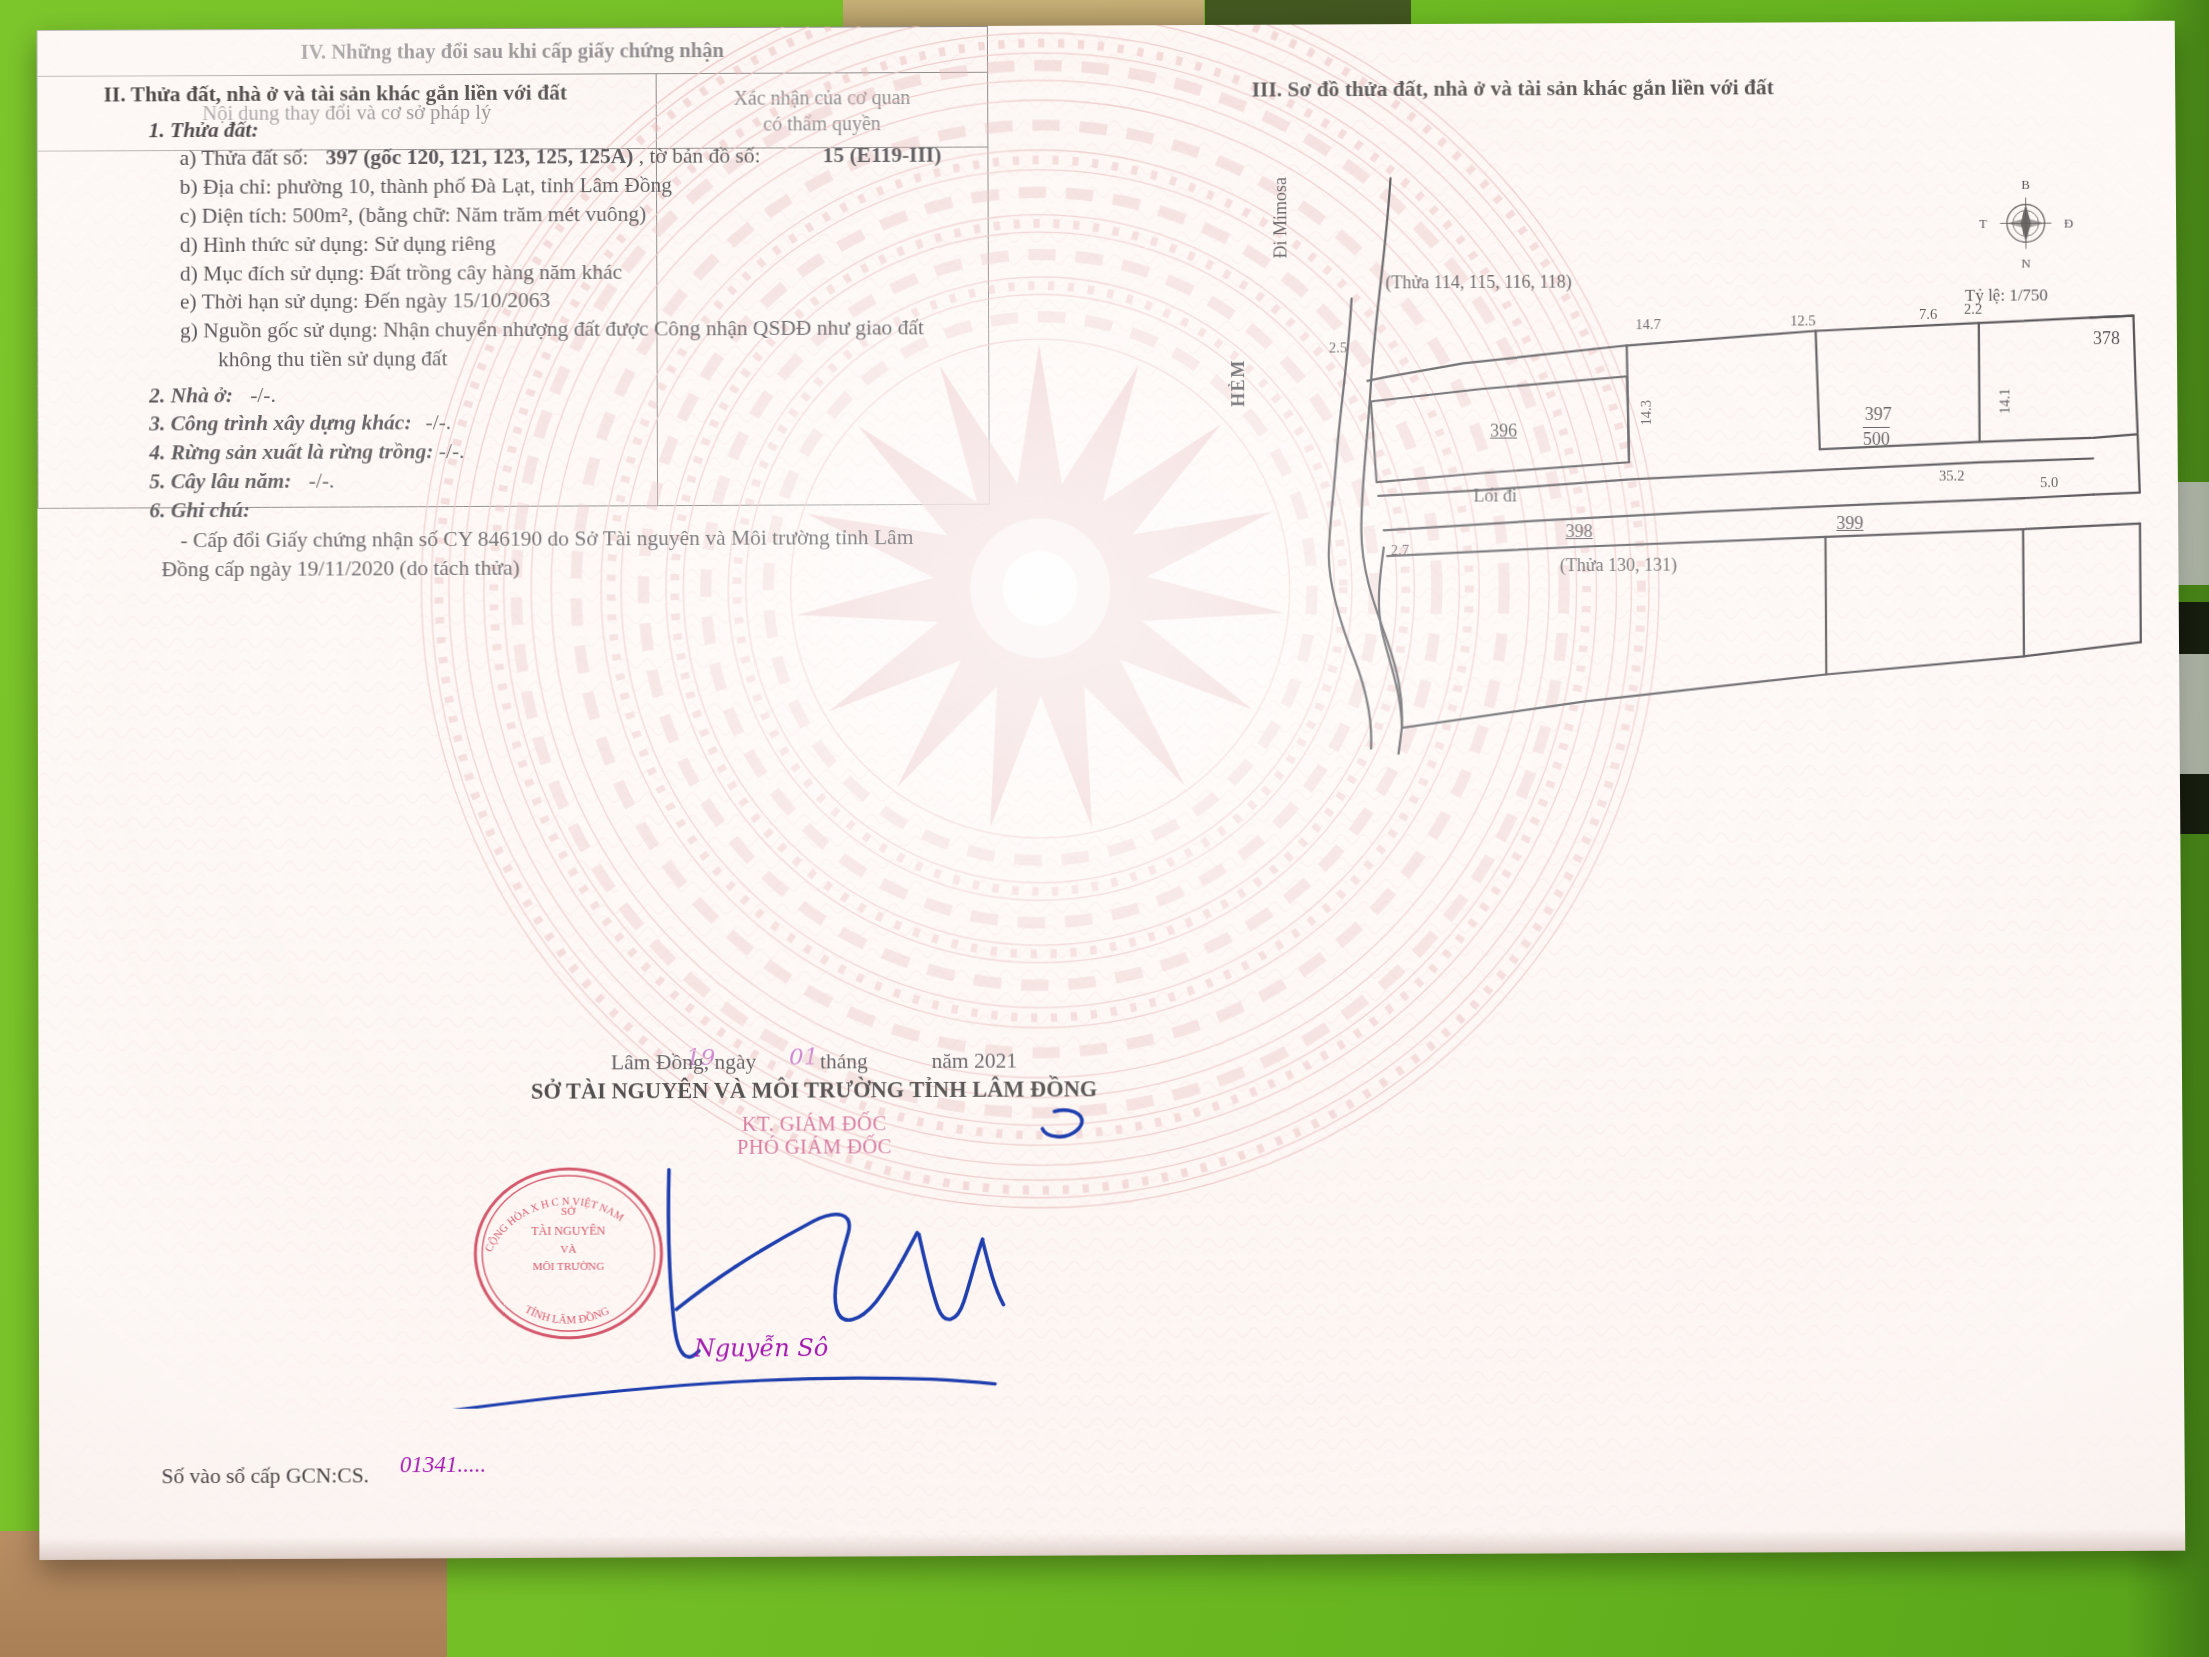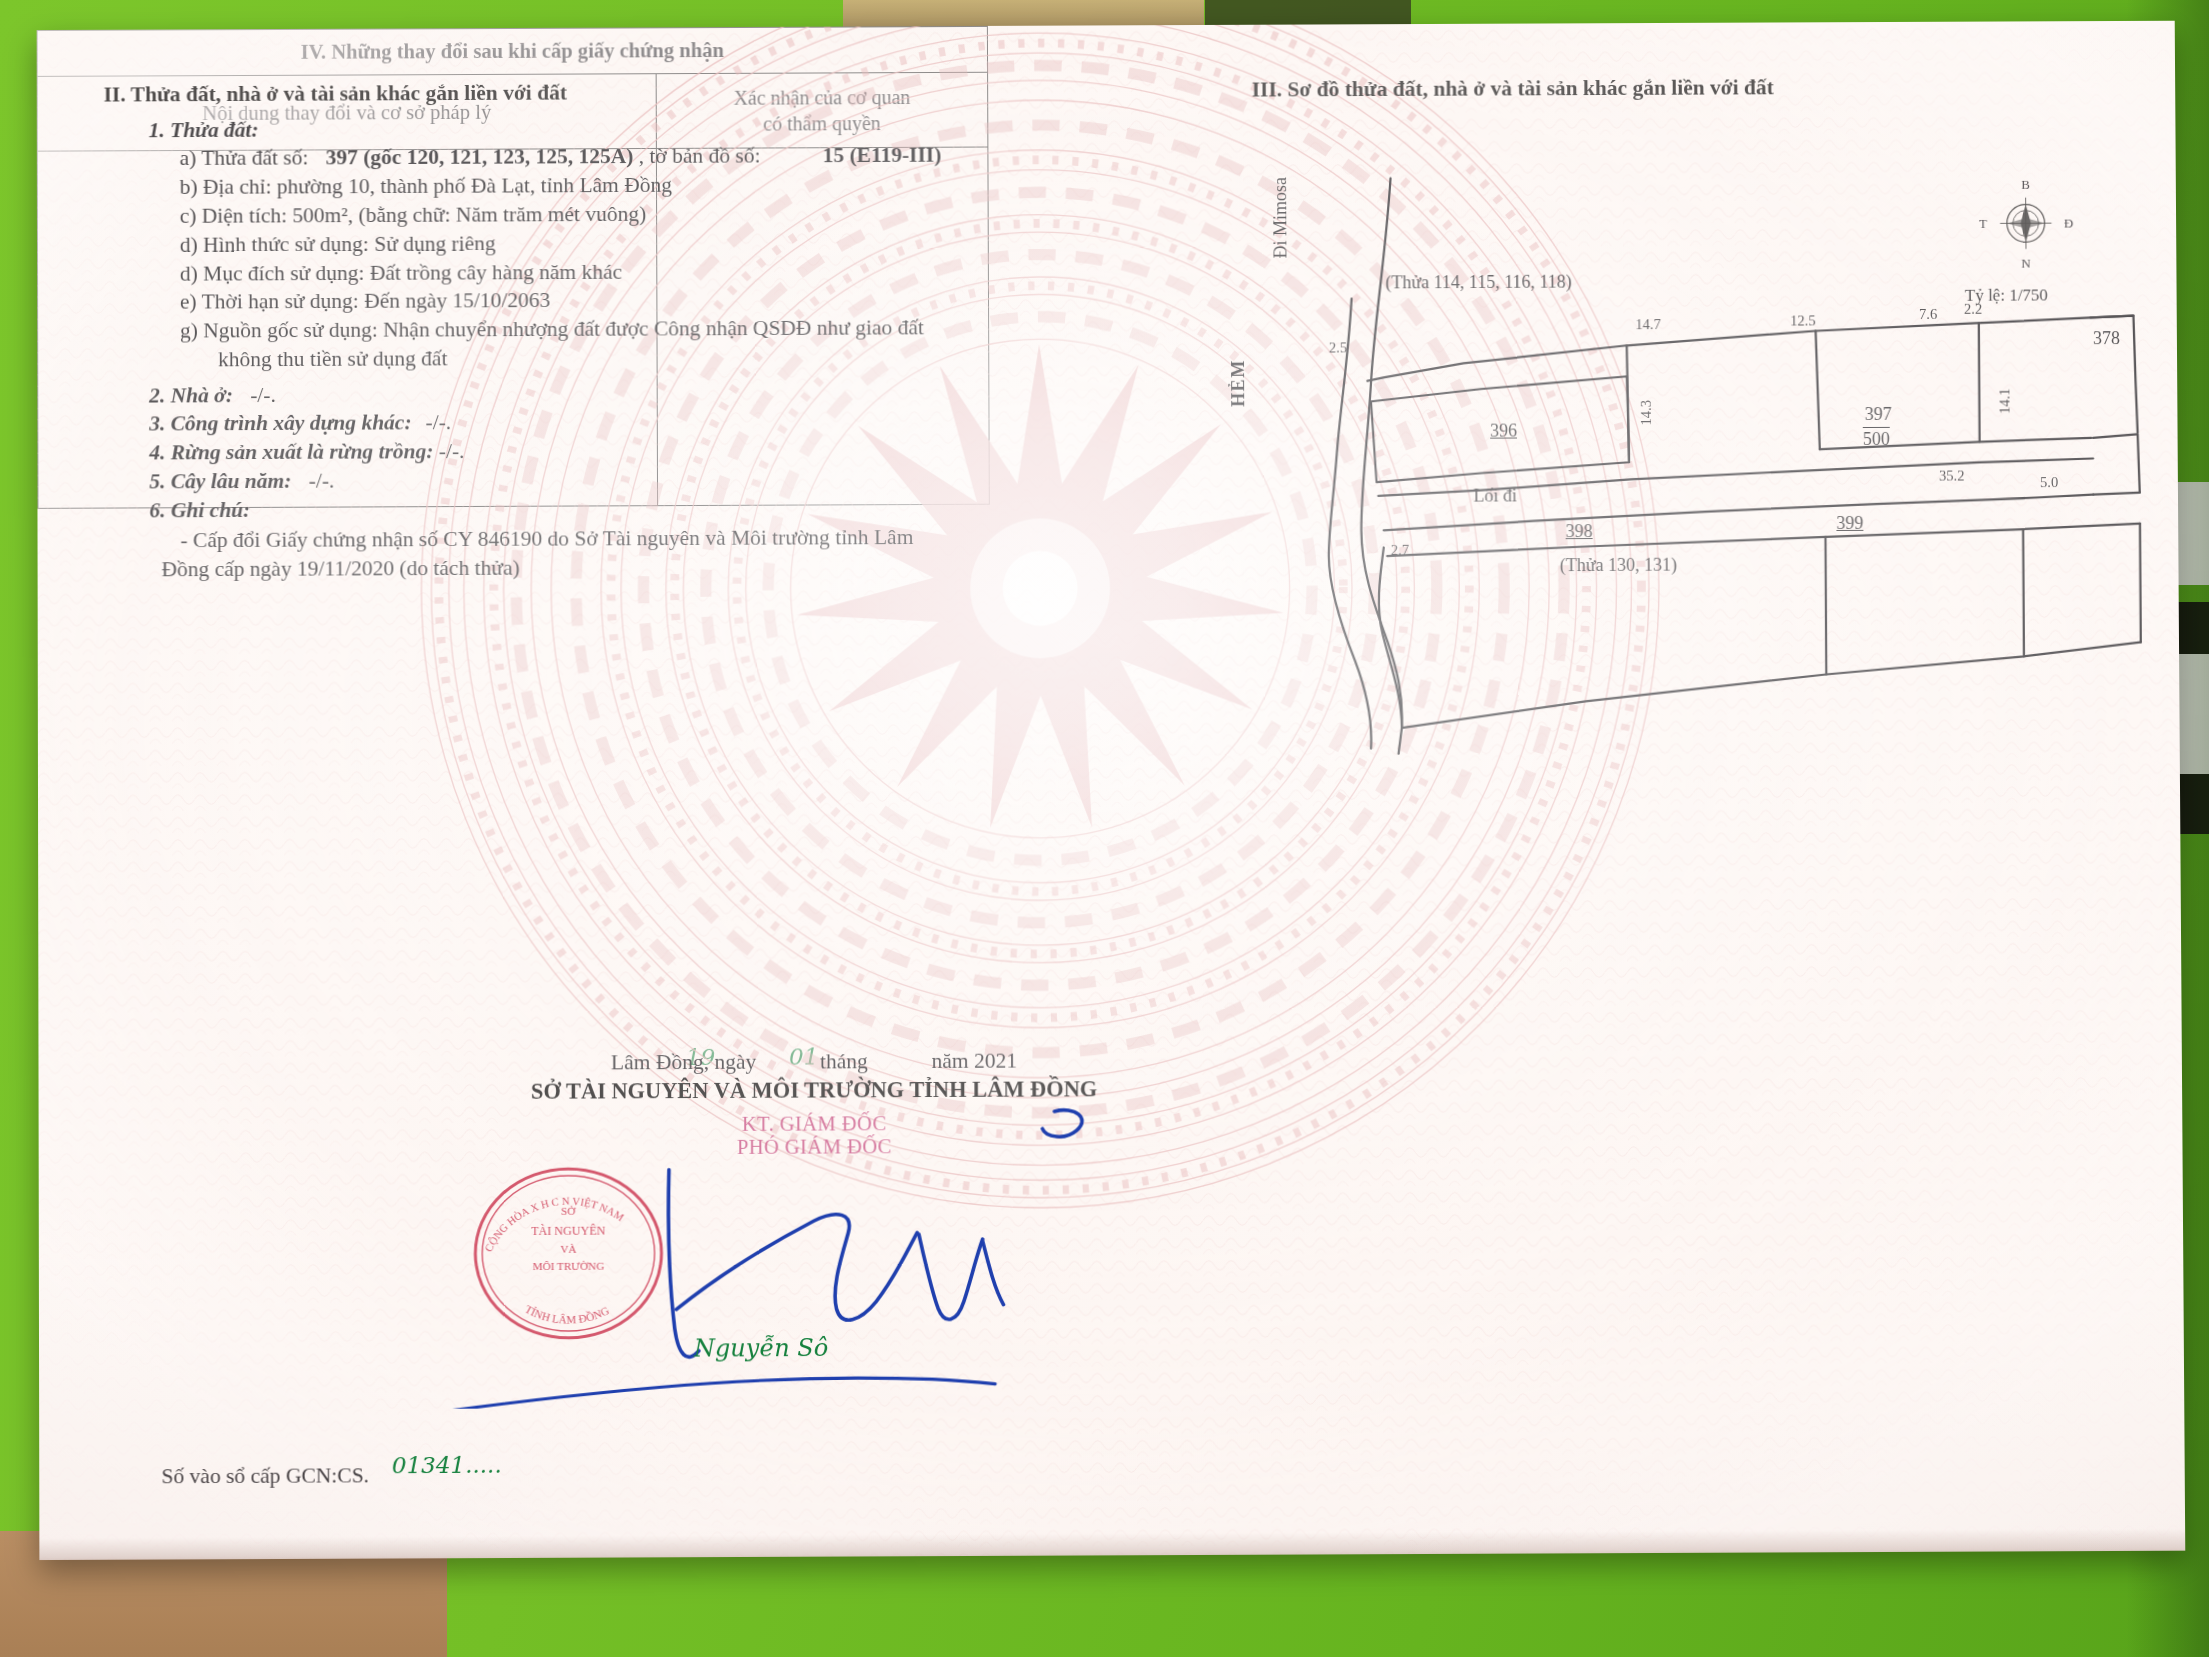--- a/index.html
+++ b/index.html
@@ -165,21 +165,21 @@
     left: 422px; top: 1024px; width: 706px; text-align:center;
   }
   #sign-block .line1 { font-size: 21.5px; color:#15151a; }
   #sign-block .line2 { font-size: 22.4px; font-weight: bold; margin-top: 3.4px; }
   #sign-block .line3 { font-size: 20.6px; color: #c4437a; letter-spacing:0.4px; margin-top: 8.6px;}
   #sign-block .line4 { font-size: 20.6px; color: #c4437a; letter-spacing:0.4px; }
 
   .hand {
     font-family: "DejaVu Serif", serif;
     font-style: italic;
-    color: #15803d;
+    color: #a21caf;
   }
   .hand-day {
     position:absolute; left: 647px; top: 1018px; font-size: 23px;
   }
   .hand-month {
     position:absolute; left: 750px; top: 1018px; font-size: 23px;
   }
 
   #stamp {
     position:absolute; left: 430px; top: 1136px; width: 198px; height: 181px; z-index: 6;
@@ -188,21 +188,21 @@
     position:absolute; left: 327px; top: 1080px; width: 774px; height: 301px; z-index: 7;
   }
   #sig-name {
     position:absolute; left: 654px; top: 1308px; font-size: 24px; z-index: 7;
   }
 
   #gcn-line {
     left: 122px; top: 1433px; font-size: 21.5px; color:#15151a;
   }
   #gcn-hand {
-    position:absolute; left: 352px; top: 1424px; font-size: 23px; z-index:7;
+    position:absolute; left: 360px; top: 1424px; font-size: 23px; z-index:7;font-family:Liberation Serif, serif;
   }
 
   
   #table4 {
     left: 1144px; top: 998px; width: 951px; height: 478px;
     border: 1.7px solid #1d1d1d;
     z-index: 5;
     background: rgba(253,244,241,0.30);
   }
   #table4 .t-head {

